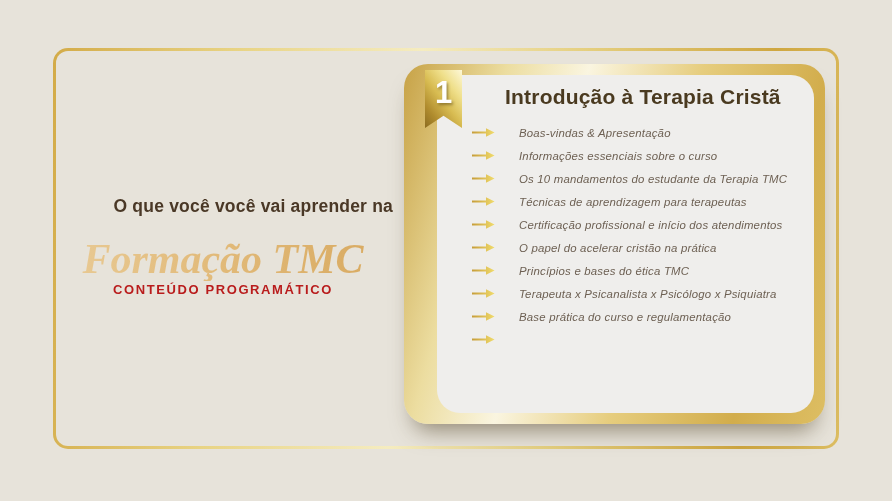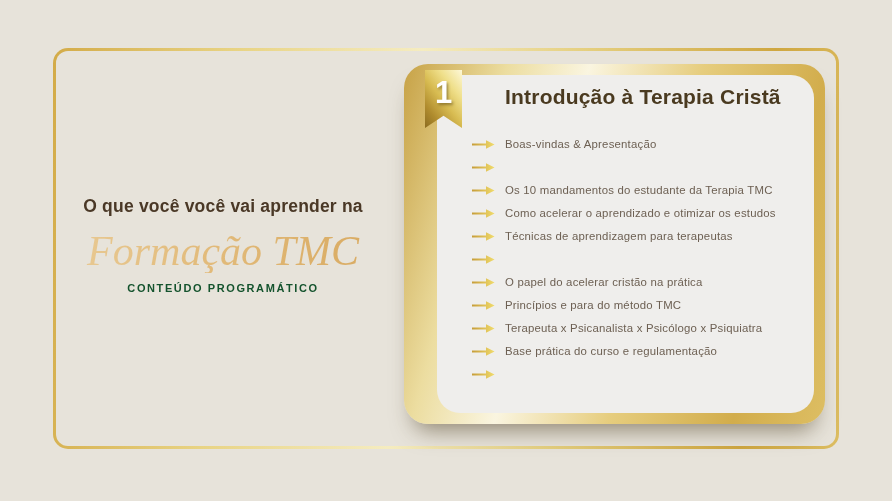--- a/index.html
+++ b/index.html
@@ -18,33 +18,33 @@
   .frame-inner{
     position:absolute;left:3px;top:3px;right:3px;bottom:3px;
     background:#e7e3da;border-radius:12px;
   }
   
   .left-panel{
     position:absolute;left:53px;top:196px;width:340px;
     text-align:center;
   }
   .intro-line{
-    font-size:17.5px;font-weight:bold;color:#4a3826;letter-spacing:.2px;
+    font-size:17.5px;font-weight:bold;color:#4a3826;letter-spacing:.2px;text-align:right;
   }
   .brand-title{
-    margin-top:12px;
-    font-family:"Liberation Serif",serif;font-style:italic;font-weight:normal;
+    margin-top:20px;
+    font-family:"Liberation Serif",serif;font-style:italic;font-weight:bold;
     font-size:42px;line-height:1.05;
     background:linear-gradient(90deg,#e9cb96 0%,#e2bb7b 45%,#d8a95f 100%);
     -webkit-background-clip:text;background-clip:text;
     color:transparent;
   }
   .caption{
-    margin-top:9px;
-    font-size:11px;font-weight:bold;letter-spacing:1.6px;color:#14532d;
+    margin-top:1px;
+    font-size:13px;font-weight:bold;letter-spacing:1.6px;color:#b91c1c;
   }
   
   .card{
     position:absolute;left:404px;top:64px;width:421px;height:360px;
     border-radius:24px;
     background:linear-gradient(105deg,#c7a246 0%,#ecdda0 20%,#faf5e0 36%,#e6cd7e 58%,#d2ad4c 82%,#ddbe63 100%);
     box-shadow:0 16px 22px -10px rgba(75,60,30,.55);
   }
   .card-shadow{
     position:absolute;left:14px;right:14px;bottom:-8px;height:26px;z-index:-1;
@@ -71,21 +71,21 @@
     text-shadow:1.5px 2px 3px rgba(90,70,20,.55);
   }
   .card-title{
     position:absolute;left:68px;top:10px;margin:0;
     font-size:21px;font-weight:bold;color:#4a3a20;letter-spacing:.2px;
   }
   .topics-list{
     position:absolute;left:35px;top:52px;right:12px;
     display:flex;flex-direction:column;
   }
-  .row{display:flex;align-items:flex-end;height:23px;gap:10px;}
+  .row{display:flex;align-items:flex-start;height:23px;gap:24px;font-style:italic;}
   .arrow{flex:0 0 auto;display:block;}
   .row-text{font-size:11.4px;color:#6d6053;letter-spacing:.2px;}
   .svg-defs{position:absolute;width:0;height:0;overflow:hidden;}
 </style>
 </head>
 <body>
 
 <div class="stage">
 
   <svg class="svg-defs" aria-hidden="true">
@@ -120,62 +120,58 @@
       <svg class="arrow" viewBox="0 0 23 11" width="23" height="11">
         <path fill="url(#gArrow)" d="M0 4.6 H14 V1.3 L22.6 5.5 L14 9.7 V6.4 H0 Z"></path>
       </svg>
       <span class="row-text">Boas-vindas &amp; Apresentação</span>
     </div>
 
     <div class="row">
       <svg class="arrow" viewBox="0 0 23 11" width="23" height="11">
         <path fill="url(#gArrow)" d="M0 4.6 H14 V1.3 L22.6 5.5 L14 9.7 V6.4 H0 Z"></path>
       </svg>
+      <span class="row-text">Informações essenciais sobre o curso</span>
     </div>
 
     <div class="row">
       <svg class="arrow" viewBox="0 0 23 11" width="23" height="11">
         <path fill="url(#gArrow)" d="M0 4.6 H14 V1.3 L22.6 5.5 L14 9.7 V6.4 H0 Z"></path>
       </svg>
       <span class="row-text">Os 10 mandamentos do estudante da Terapia TMC</span>
     </div>
 
-    <div class="row">
-      <svg class="arrow" viewBox="0 0 23 11" width="23" height="11">
-        <path fill="url(#gArrow)" d="M0 4.6 H14 V1.3 L22.6 5.5 L14 9.7 V6.4 H0 Z"></path>
-      </svg>
-      <span class="row-text">Como acelerar o aprendizado e otimizar os estudos</span>
-    </div>
 
     <div class="row">
       <svg class="arrow" viewBox="0 0 23 11" width="23" height="11">
         <path fill="url(#gArrow)" d="M0 4.6 H14 V1.3 L22.6 5.5 L14 9.7 V6.4 H0 Z"></path>
       </svg>
       <span class="row-text">Técnicas de aprendizagem para terapeutas</span>
     </div>
 
     <div class="row">
       <svg class="arrow" viewBox="0 0 23 11" width="23" height="11">
         <path fill="url(#gArrow)" d="M0 4.6 H14 V1.3 L22.6 5.5 L14 9.7 V6.4 H0 Z"></path>
       </svg>
+      <span class="row-text">Certificação profissional e início dos atendimentos</span>
     </div>
 
     <div class="row">
       <svg class="arrow" viewBox="0 0 23 11" width="23" height="11">
         <path fill="url(#gArrow)" d="M0 4.6 H14 V1.3 L22.6 5.5 L14 9.7 V6.4 H0 Z"></path>
       </svg>
       <span class="row-text">O papel do acelerar cristão na prática</span>
     </div>
 
 
     <div class="row">
       <svg class="arrow" viewBox="0 0 23 11" width="23" height="11">
         <path fill="url(#gArrow)" d="M0 4.6 H14 V1.3 L22.6 5.5 L14 9.7 V6.4 H0 Z"></path>
       </svg>
-      <span class="row-text">Princípios e para do método TMC</span>
+      <span class="row-text">Princípios e bases do ética TMC</span>
     </div>
 
     <div class="row">
       <svg class="arrow" viewBox="0 0 23 11" width="23" height="11">
         <path fill="url(#gArrow)" d="M0 4.6 H14 V1.3 L22.6 5.5 L14 9.7 V6.4 H0 Z"></path>
       </svg>
       <span class="row-text">Terapeuta x Psicanalista x Psicólogo x Psiquiatra</span>
     </div>
 
     <div class="row">

